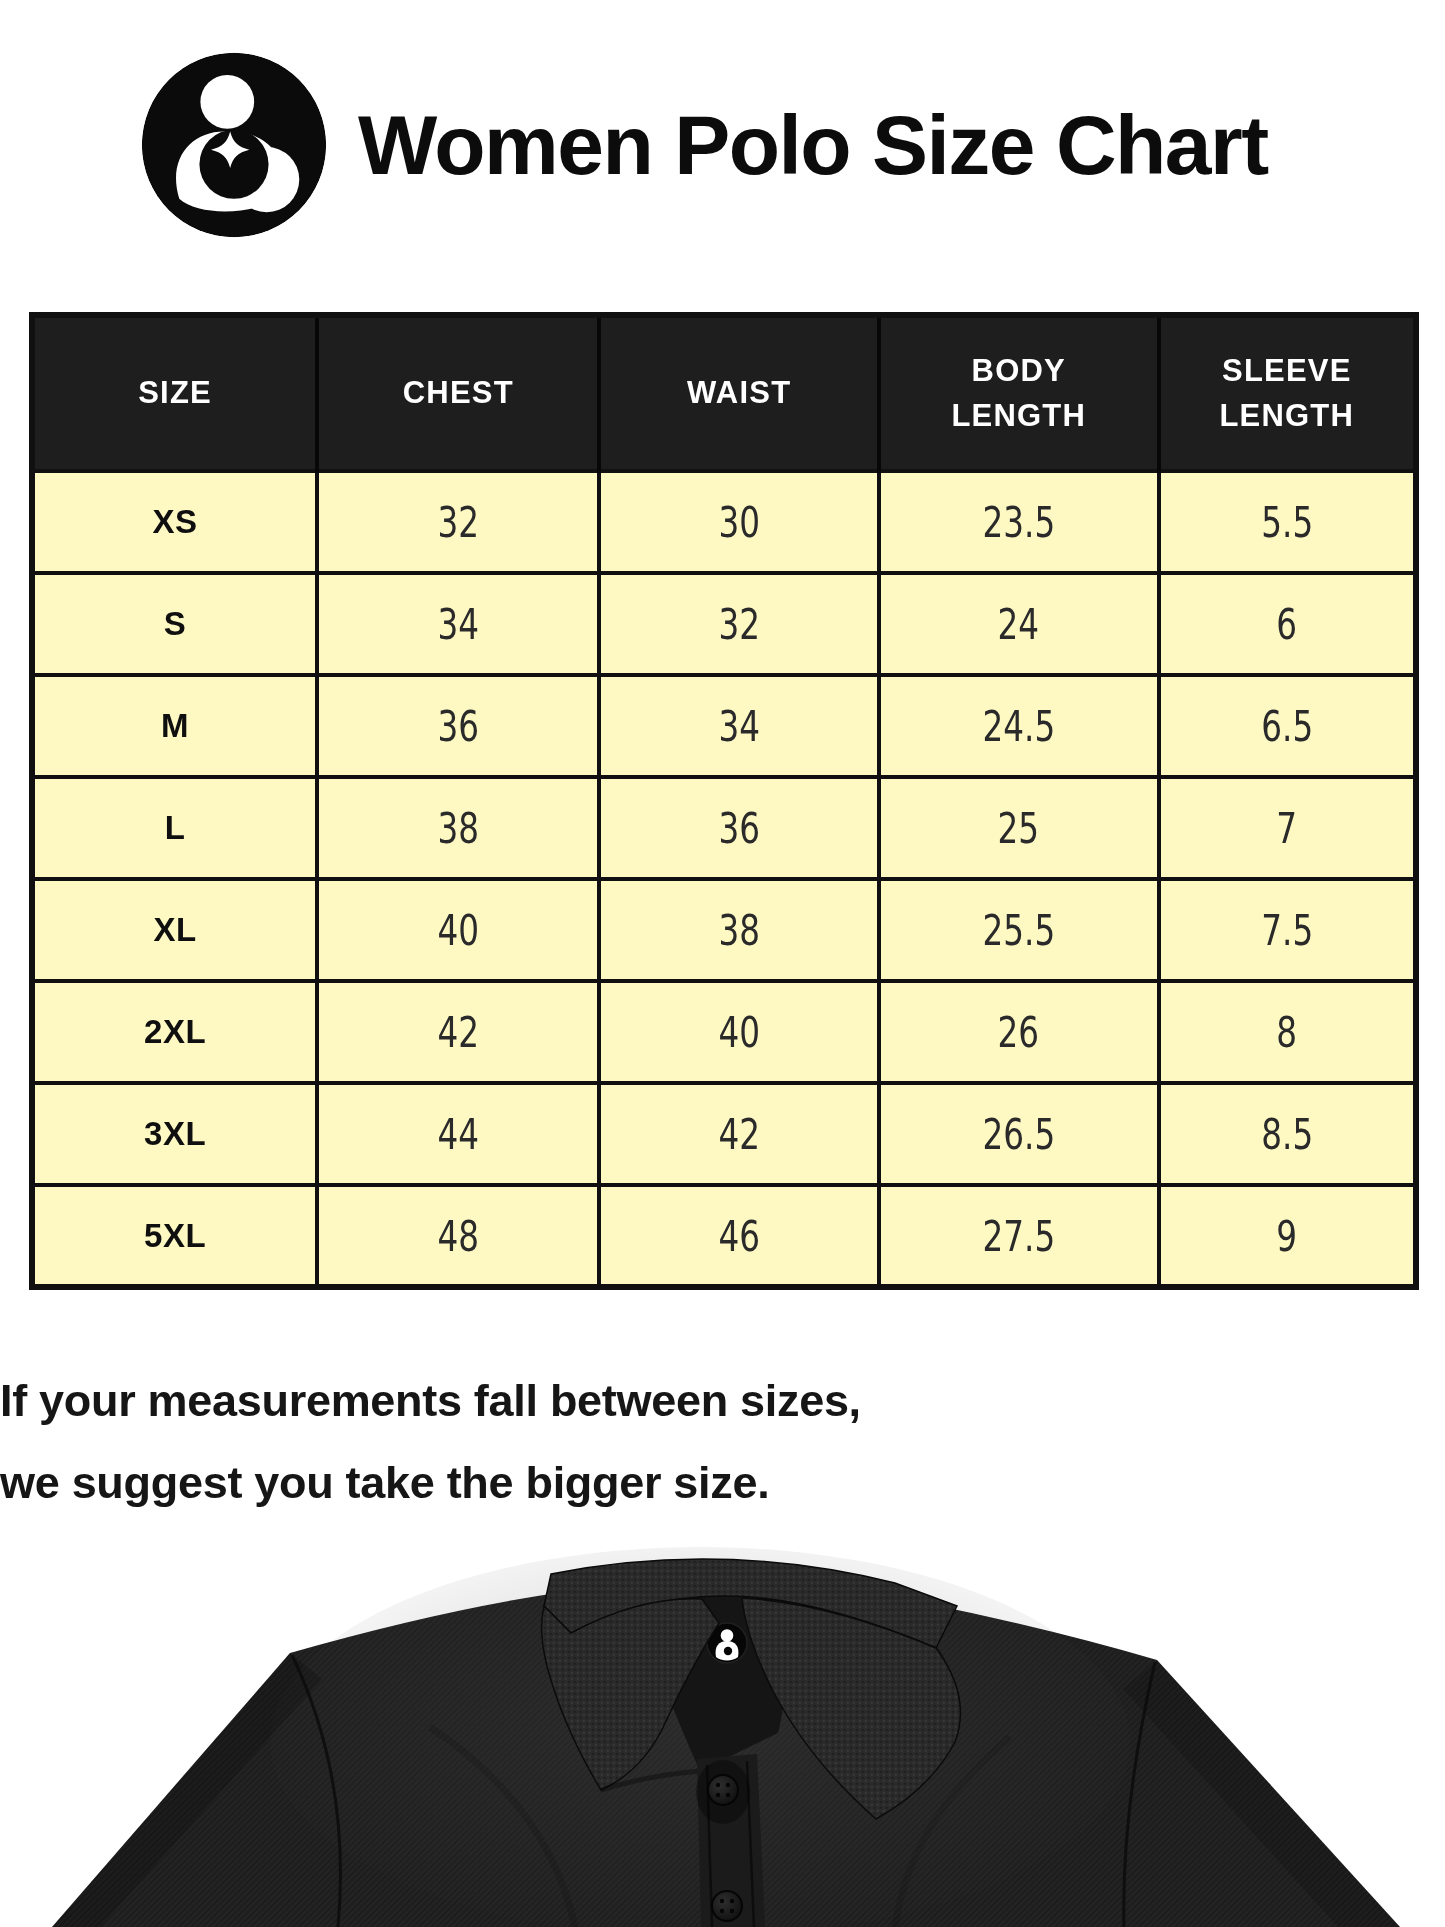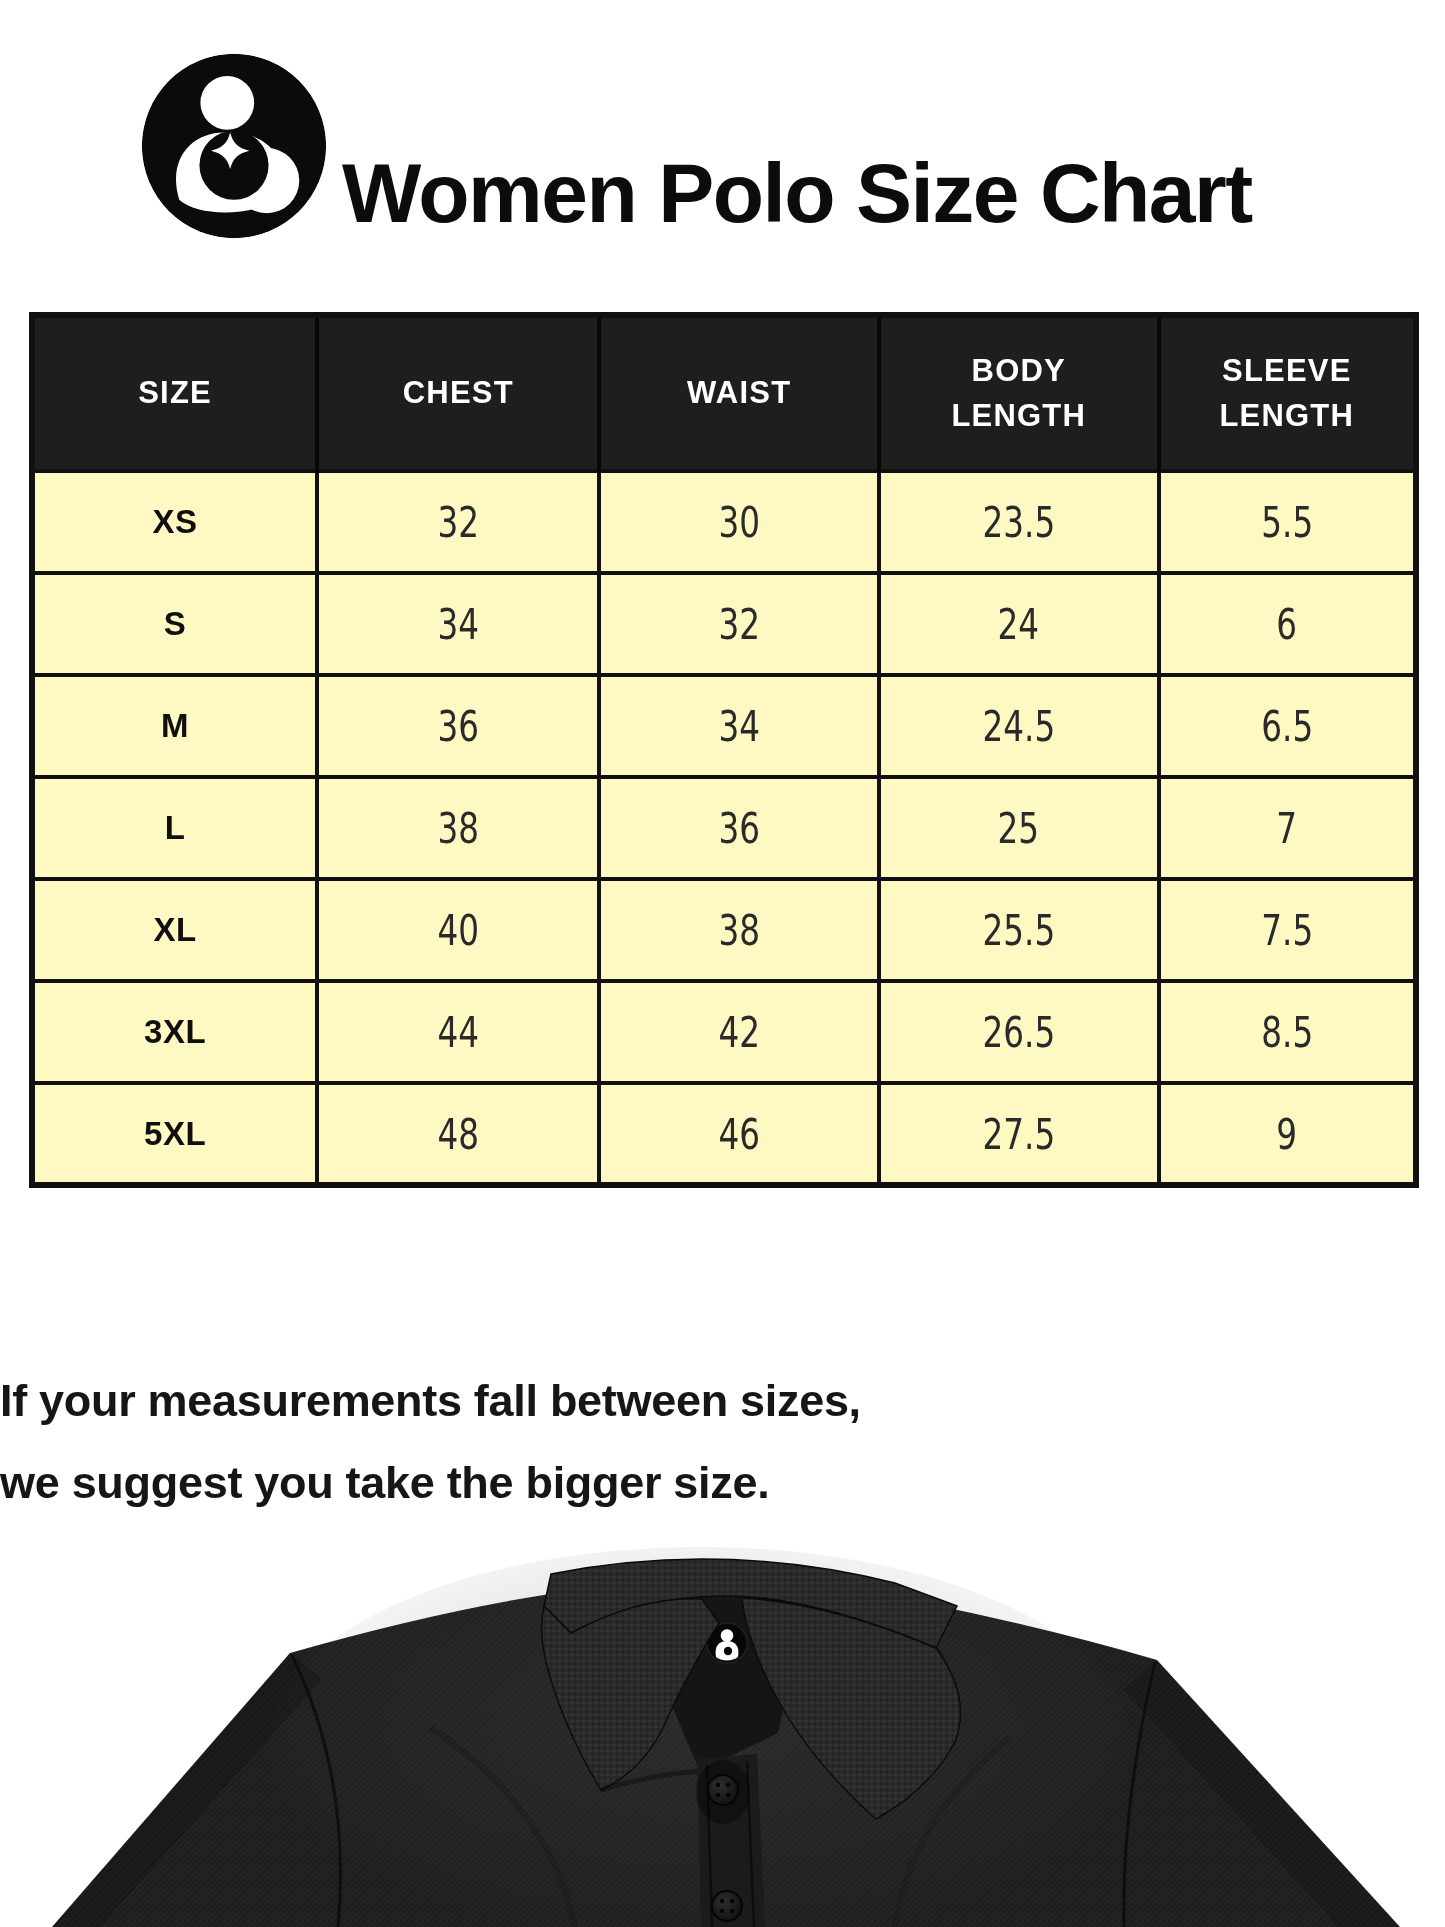--- a/index.html
+++ b/index.html
@@ -16,21 +16,21 @@
   *{margin:0;padding:0;box-sizing:border-box;}
   html,body{background:#e8e8e8;}
   body{font-family:"Liberation Sans",sans-serif;}
   .page{
     position:relative;width:1445px;height:1927px;margin:0 auto;
     background:var(--page_bg);overflow:hidden;
   }
   
   .brand-header{
     position:absolute;left:138px;top:48px;height:194px;
-    display:flex;align-items:flex-end;gap:12px;
+    display:flex;align-items:center;gap:28px;
   }
   .brand-logo{width:192px;height:192px;flex:0 0 auto;}
   .page-title{
     font-size:84px;font-weight:700;letter-spacing:-1.5px;
     color:var(--title_text);white-space:nowrap;
   }
   
   .table-wrap{position:absolute;left:29px;top:312px;width:1390px;}
   table.size-chart{
     width:100%;border-collapse:collapse;table-layout:fixed;
@@ -152,20 +152,27 @@
             <td class="c-num"><span>36</span></td>
             <td class="c-num"><span>25</span></td>
             <td class="c-num"><span>7</span></td>
           </tr>
           <tr>
             <td class="c-size">XL</td>
             <td class="c-num"><span>40</span></td>
             <td class="c-num"><span>38</span></td>
             <td class="c-num"><span>25.5</span></td>
             <td class="c-num"><span>7.5</span></td>
+          </tr>
+          <tr>
+            <td class="c-size">2XL</td>
+            <td class="c-num"><span>42</span></td>
+            <td class="c-num"><span>40</span></td>
+            <td class="c-num"><span>26</span></td>
+            <td class="c-num"><span>8</span></td>
           </tr>
           <tr>
             <td class="c-size">3XL</td>
             <td class="c-num"><span>44</span></td>
             <td class="c-num"><span>42</span></td>
             <td class="c-num"><span>26.5</span></td>
             <td class="c-num"><span>8.5</span></td>
           </tr>
           <tr>
             <td class="c-size">5XL</td>

